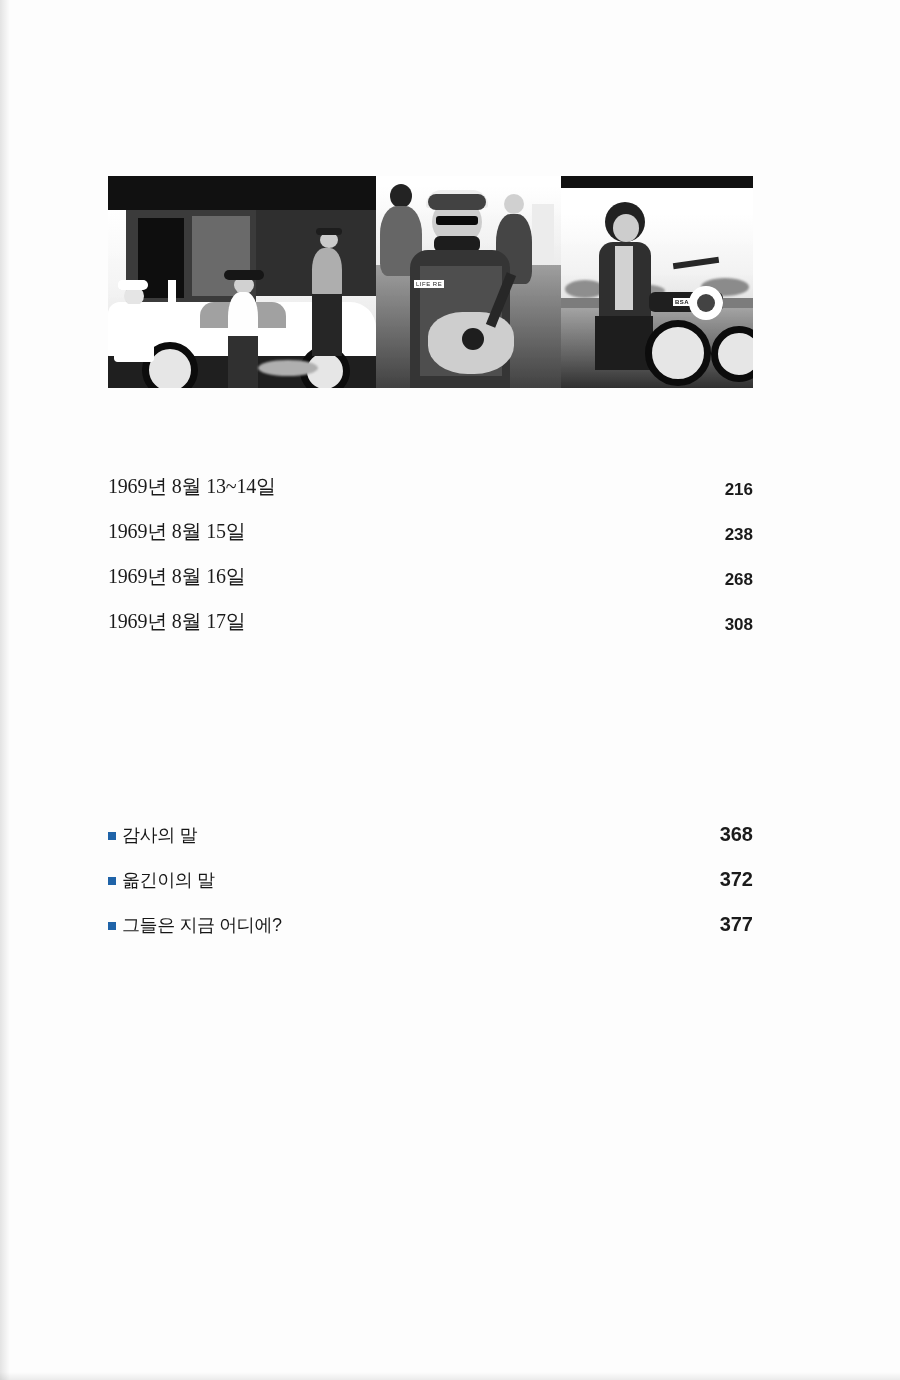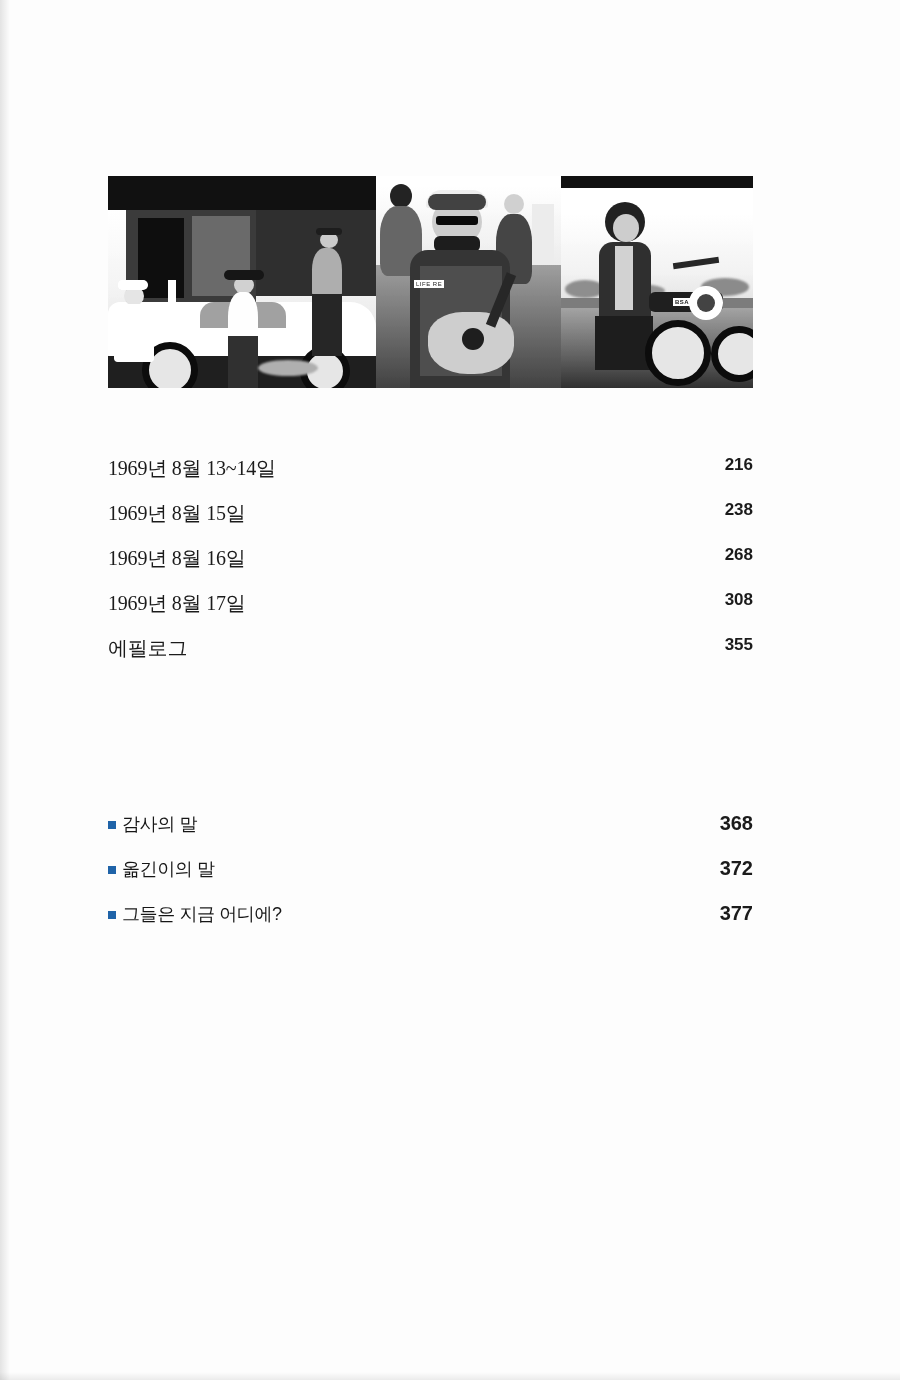--- a/index.html
+++ b/index.html
@@ -74,21 +74,21 @@
 
   
   .toc {
     position: absolute;
     left: 108px;
     top: 455px;
     width: 645px;
   }
   .toc-row {
     display: flex;
-    align-items: flex-start;
+    align-items: flex-end;
     justify-content: space-between;
     height: 45px;
   }
   .toc-title {
     font-size: 20px;
     color: #1b1b1b;
     letter-spacing: -0.2px;
     white-space: nowrap;
   }
   .toc-page {
@@ -101,21 +101,21 @@
   }
 
   .toc-secondary {
     position: absolute;
     left: 108px;
     top: 812px;
     width: 645px;
   }
   .toc-row-2 {
     display: flex;
-    align-items: flex-start;
+    align-items: center;
     justify-content: space-between;
     height: 45px;
   }
   .bullet-wrap {
     display: flex;
     align-items: center;
     gap: 6px;
   }
   .bullet {
     width: 8px;
@@ -252,24 +252,20 @@
       <span class="toc-page">238</span>
     </div>
     <div class="toc-row">
       <span class="toc-title">1969년 8월 16일</span>
       <span class="toc-page">268</span>
     </div>
     <div class="toc-row">
       <span class="toc-title">1969년 8월 17일</span>
       <span class="toc-page">308</span>
     </div>
-    <div class="toc-row">
-      <span class="toc-title">에필로그</span>
-      <span class="toc-page">355</span>
-    </div>
   </div>
 
   <div class="toc-secondary">
     <div class="toc-row-2">
       <span class="bullet-wrap">
         <span class="bullet"></span>
         <span class="toc-title-2">감사의 말</span>
       </span>
       <span class="toc-page-2">368</span>
     </div>

